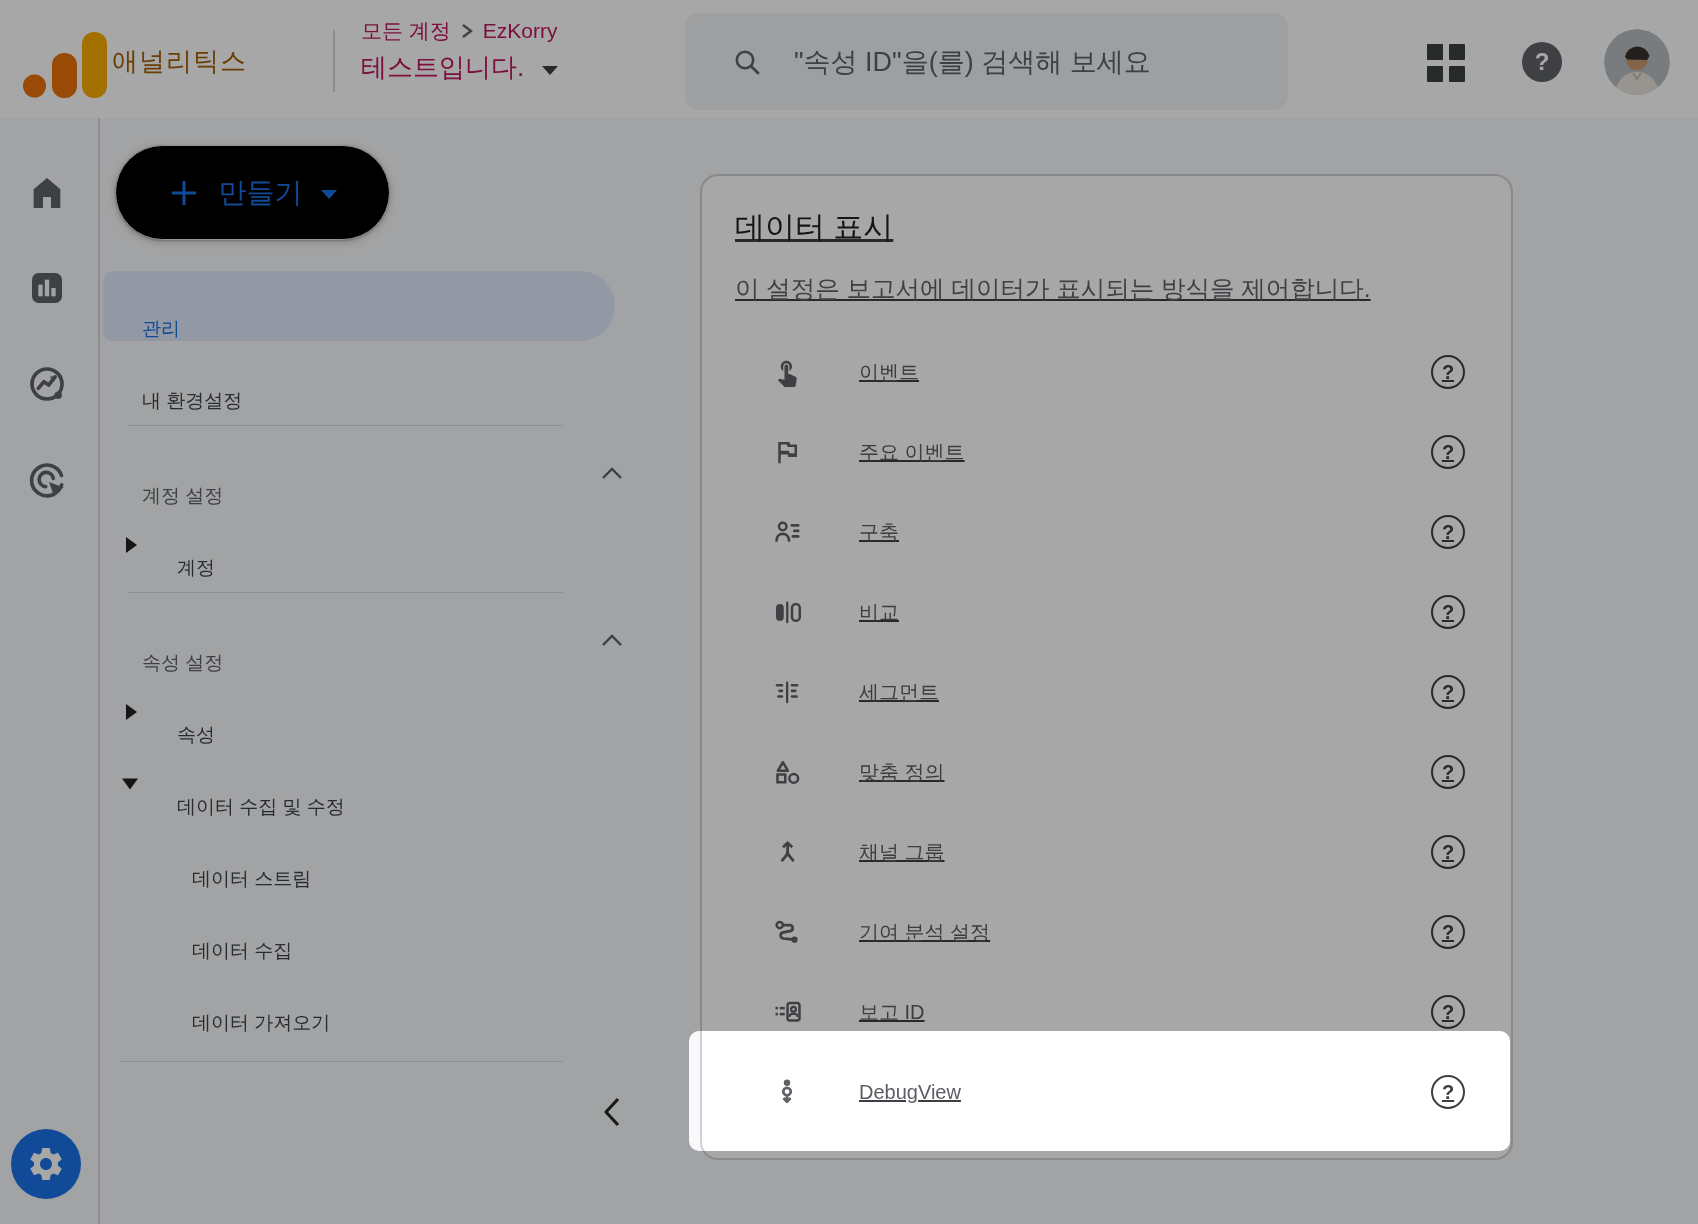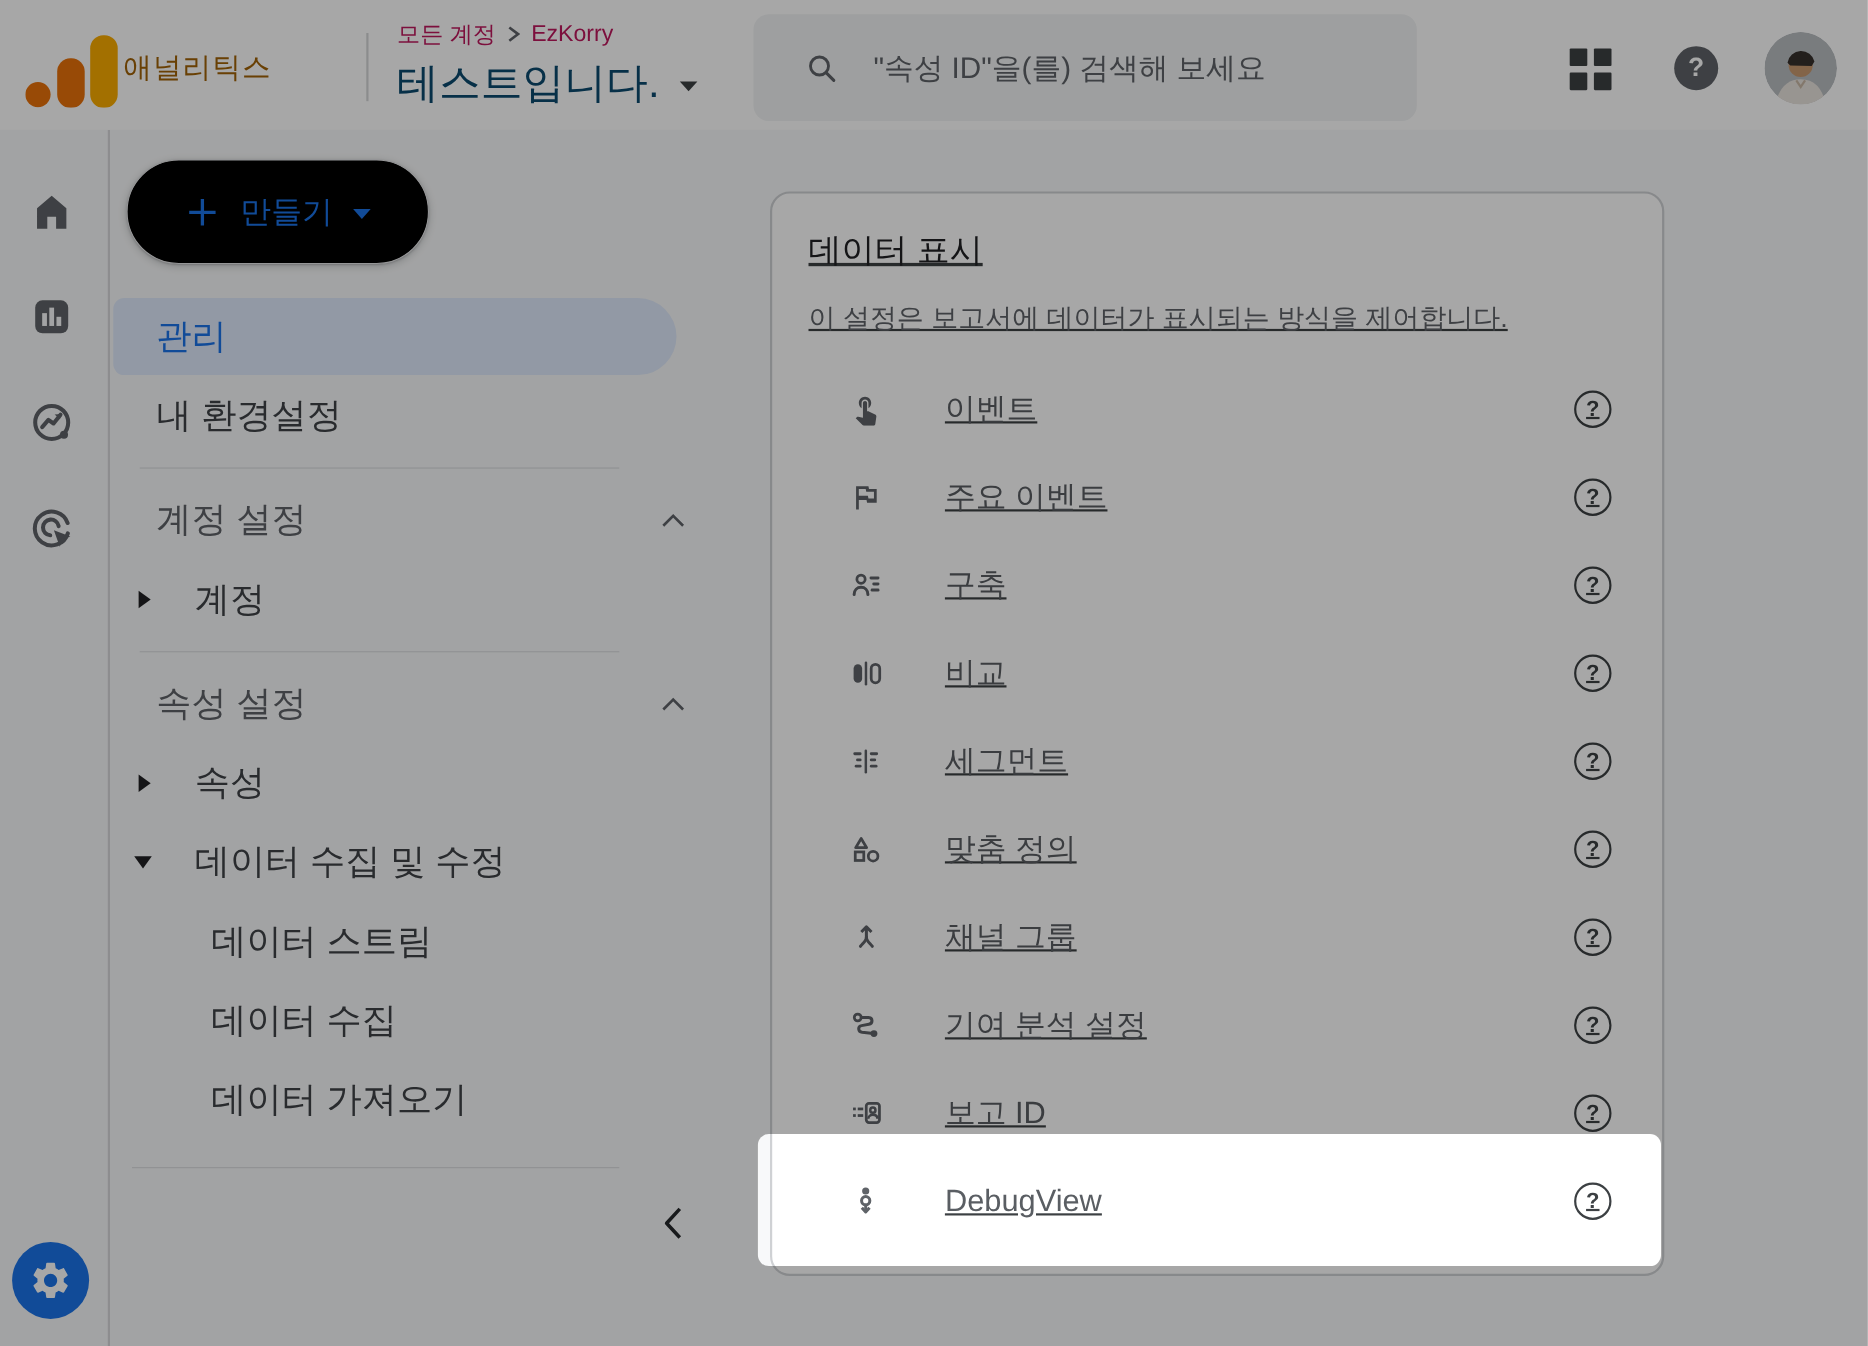--- a/index.html
+++ b/index.html
@@ -11,60 +11,60 @@
     color:#3c4043;
   }
   
   .header { position:absolute; left:0; top:0; width:1698px; height:118px; background:#fff; z-index:2; }
   .ga-logo { position:absolute; left:23px; top:24px; }
   .brand { position:absolute; left:112px; top:44px; font-size:26px; color:#a16207; letter-spacing:1px; }
   .vdiv { position:absolute; left:333px; top:30px; width:2px; height:62px; background:#d5d6d8; }
   .bc { position:absolute; left:361px; top:17px; }
   .bc-top { display:flex; align-items:center; gap:9px; font-size:21px; color:#be185d; }
   .bc-bottom { display:flex; align-items:center; margin-top:5px; }
-  .bc-prop { font-size:38px; color:#0c4a6e; }
+  .bc-prop { font-size:26px; color:#be185d; }
   .tri-down { width:0; height:0; border-left:8px solid transparent; border-right:8px solid transparent; border-top:9px solid #3c4043; margin-left:18px; margin-top:6px; }
   .search { position:absolute; left:685px; top:13px; width:603px; height:97px; border-radius:14px; background:#f1f3f4; display:flex; align-items:center; padding:0 30px 0 47px; }
   .search-ph { margin-left:32px; font-size:27px; color:#5f6368; white-space:nowrap; }
   .hdr-grid { position:absolute; left:1427px; top:44px; width:38px; height:38px; display:grid; grid-template-columns:16px 16px; grid-template-rows:16px 16px; gap:6px; }
   .hdr-grid i { background:#3c4043; border-radius:1px; }
   .hdr-help { position:absolute; left:1522px; top:42px; width:40px; height:40px; border-radius:50%; background:#5f6368; color:#fff; font-size:24px; font-weight:700; display:flex; align-items:center; justify-content:center; }
   .avatar { position:absolute; left:1604px; top:29px; width:66px; height:66px; border-radius:50%; overflow:hidden; }
   
   .rail { position:absolute; left:0; top:118px; width:100px; height:1106px; border-right:2px solid #d7d8da; background:#f8f9fa; }
   .rail-ic { position:absolute; left:27px; width:40px; height:40px; }
   .gear-btn { position:absolute; left:11px; top:1011px; width:70px; height:70px; border-radius:50%; background:#1a73e8; display:flex; align-items:center; justify-content:center; }
   
   .nav { position:absolute; left:100px; top:118px; width:560px; height:1106px; }
   .create-btn { position:absolute; left:15px; top:27px; width:275px; height:95px; border-radius:48px; background:#000000; border:1px solid #e4e5e7; box-shadow:0 1px 2px rgba(60,64,67,.3), 0 2px 6px 2px rgba(60,64,67,.15); display:flex; align-items:center; justify-content:center; }
   .create-label { font-size:28px; color:#1a73e8; font-weight:500; margin:0 18px 0 20px; }
   .tri-down-blue { width:0; height:0; border-left:8px solid transparent; border-right:8px solid transparent; border-top:9px solid #1a73e8; margin-top:4px; }
   .nav-list { position:absolute; left:0; top:152px; width:560px; }
-  .nav-row { position:relative; height:72px; display:flex; align-items:center; font-size:32px; color:#3f4347; }
+  .nav-row { position:relative; height:72px; display:flex; align-items:flex-end; font-size:19px; color:#3f4347; }
   .nav-row .lbl { position:relative; z-index:1; }
   .pad-base { padding-left:42px; }
   .pad-child { padding-left:77px; }
   .pad-sub { padding-left:92px; }
   .sel-pill { position:absolute; left:3px; top:1px; width:512px; height:70px; background:#dfeafc; border-radius:10px 35px 35px 10px; }
   .sel-text { color:#1a73e8; font-weight:500; }
   .nav-sec { color:#5f6368; }
   .nav-hr { height:1px; background:#dadce0; margin:11px 97px 11px 27px; }
   .nav-hr-bottom { height:1px; background:#dadce0; margin:25px 97px 0 20px; }
   .caret-r { position:absolute; left:26px; top:50%; transform:translateY(-50%); width:0; height:0; border-top:8px solid transparent; border-bottom:8px solid transparent; border-left:11px solid #202124; }
   .caret-d { position:absolute; left:22px; top:50%; transform:translateY(-50%); width:0; height:0; border-left:8px solid transparent; border-right:8px solid transparent; border-top:11px solid #202124; }
   .sec-chev { position:absolute; right:36px; top:50%; transform:translateY(-50%); }
   .collapse-row { height:60px; margin-top:20px; display:flex; align-items:center; justify-content:flex-end; padding-right:32px; }
   
   .card { position:absolute; left:700px; top:174px; width:813px; height:986px; background:#fff; border:2px solid #cfd1d4; border-radius:18px; z-index:1;text-decoration:underline; }
   .card-title { margin:31px 0 0 33px; font-size:30px; color:#202124; }
   .card-desc { margin:24px 0 0 33px; font-size:24.5px; color:#5f6368; }
   .setting-list { margin-top:27px; }
   .set-row { height:80px; display:flex; align-items:center; padding-left:70px; }
   .set-ic { width:30px; height:30px; flex:0 0 30px; }
-  .set-lbl { margin-left:57px; font-size:28px; color:#5a5e63; }
+  .set-lbl { margin-left:57px; font-size:20px; color:#5a5e63; }
   .row-help { margin-left:auto; margin-right:46px; width:34px; height:34px; border-radius:50%; border:2.5px solid #3c4043; color:#3c4043; font-size:20px; font-weight:700; display:flex; align-items:center; justify-content:center; }
   
   .spotlight { position:absolute; left:689px; top:1031px; width:821px; height:120px; border-radius:10px; box-shadow:0 0 0 4000px rgba(0,0,0,0.345); z-index:10; pointer-events:none; }
 </style>
 </head>
 <body>
 
 <div class="header">
   <svg class="ga-logo" width="86" height="74" viewBox="0 0 86 74">
     <circle cx="11.5" cy="62" r="11.5" fill="#E8710A"></circle>

